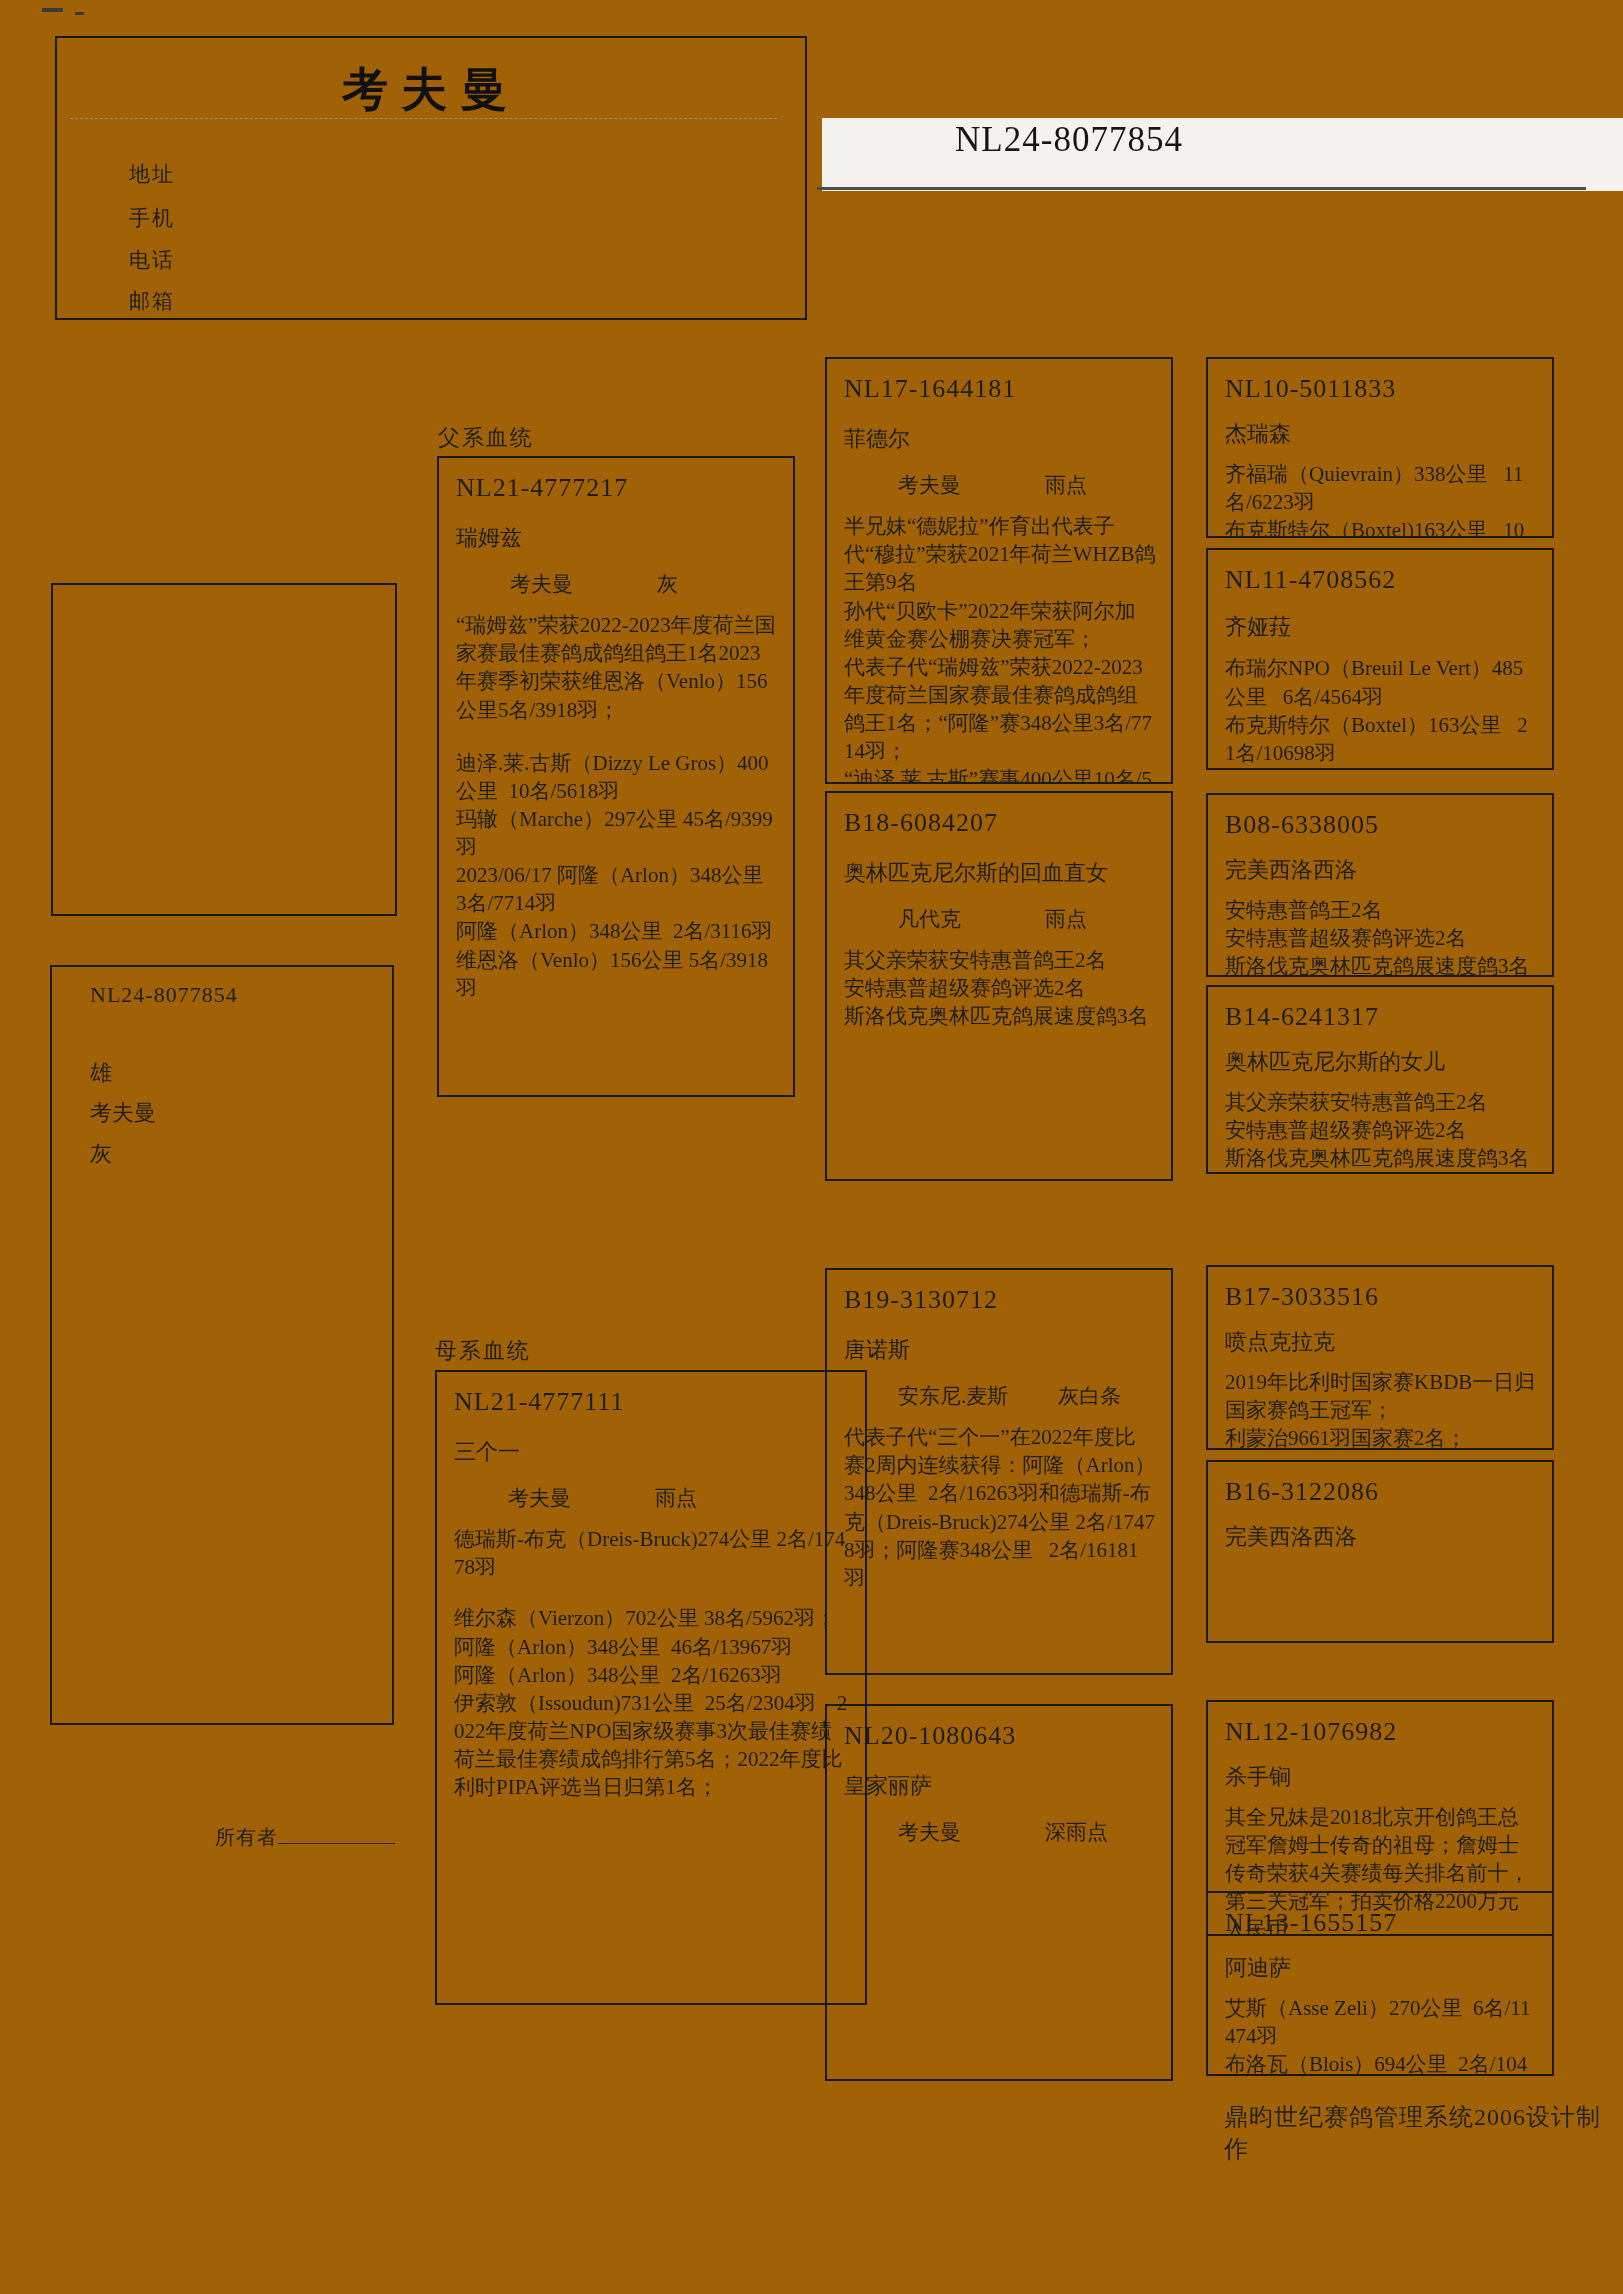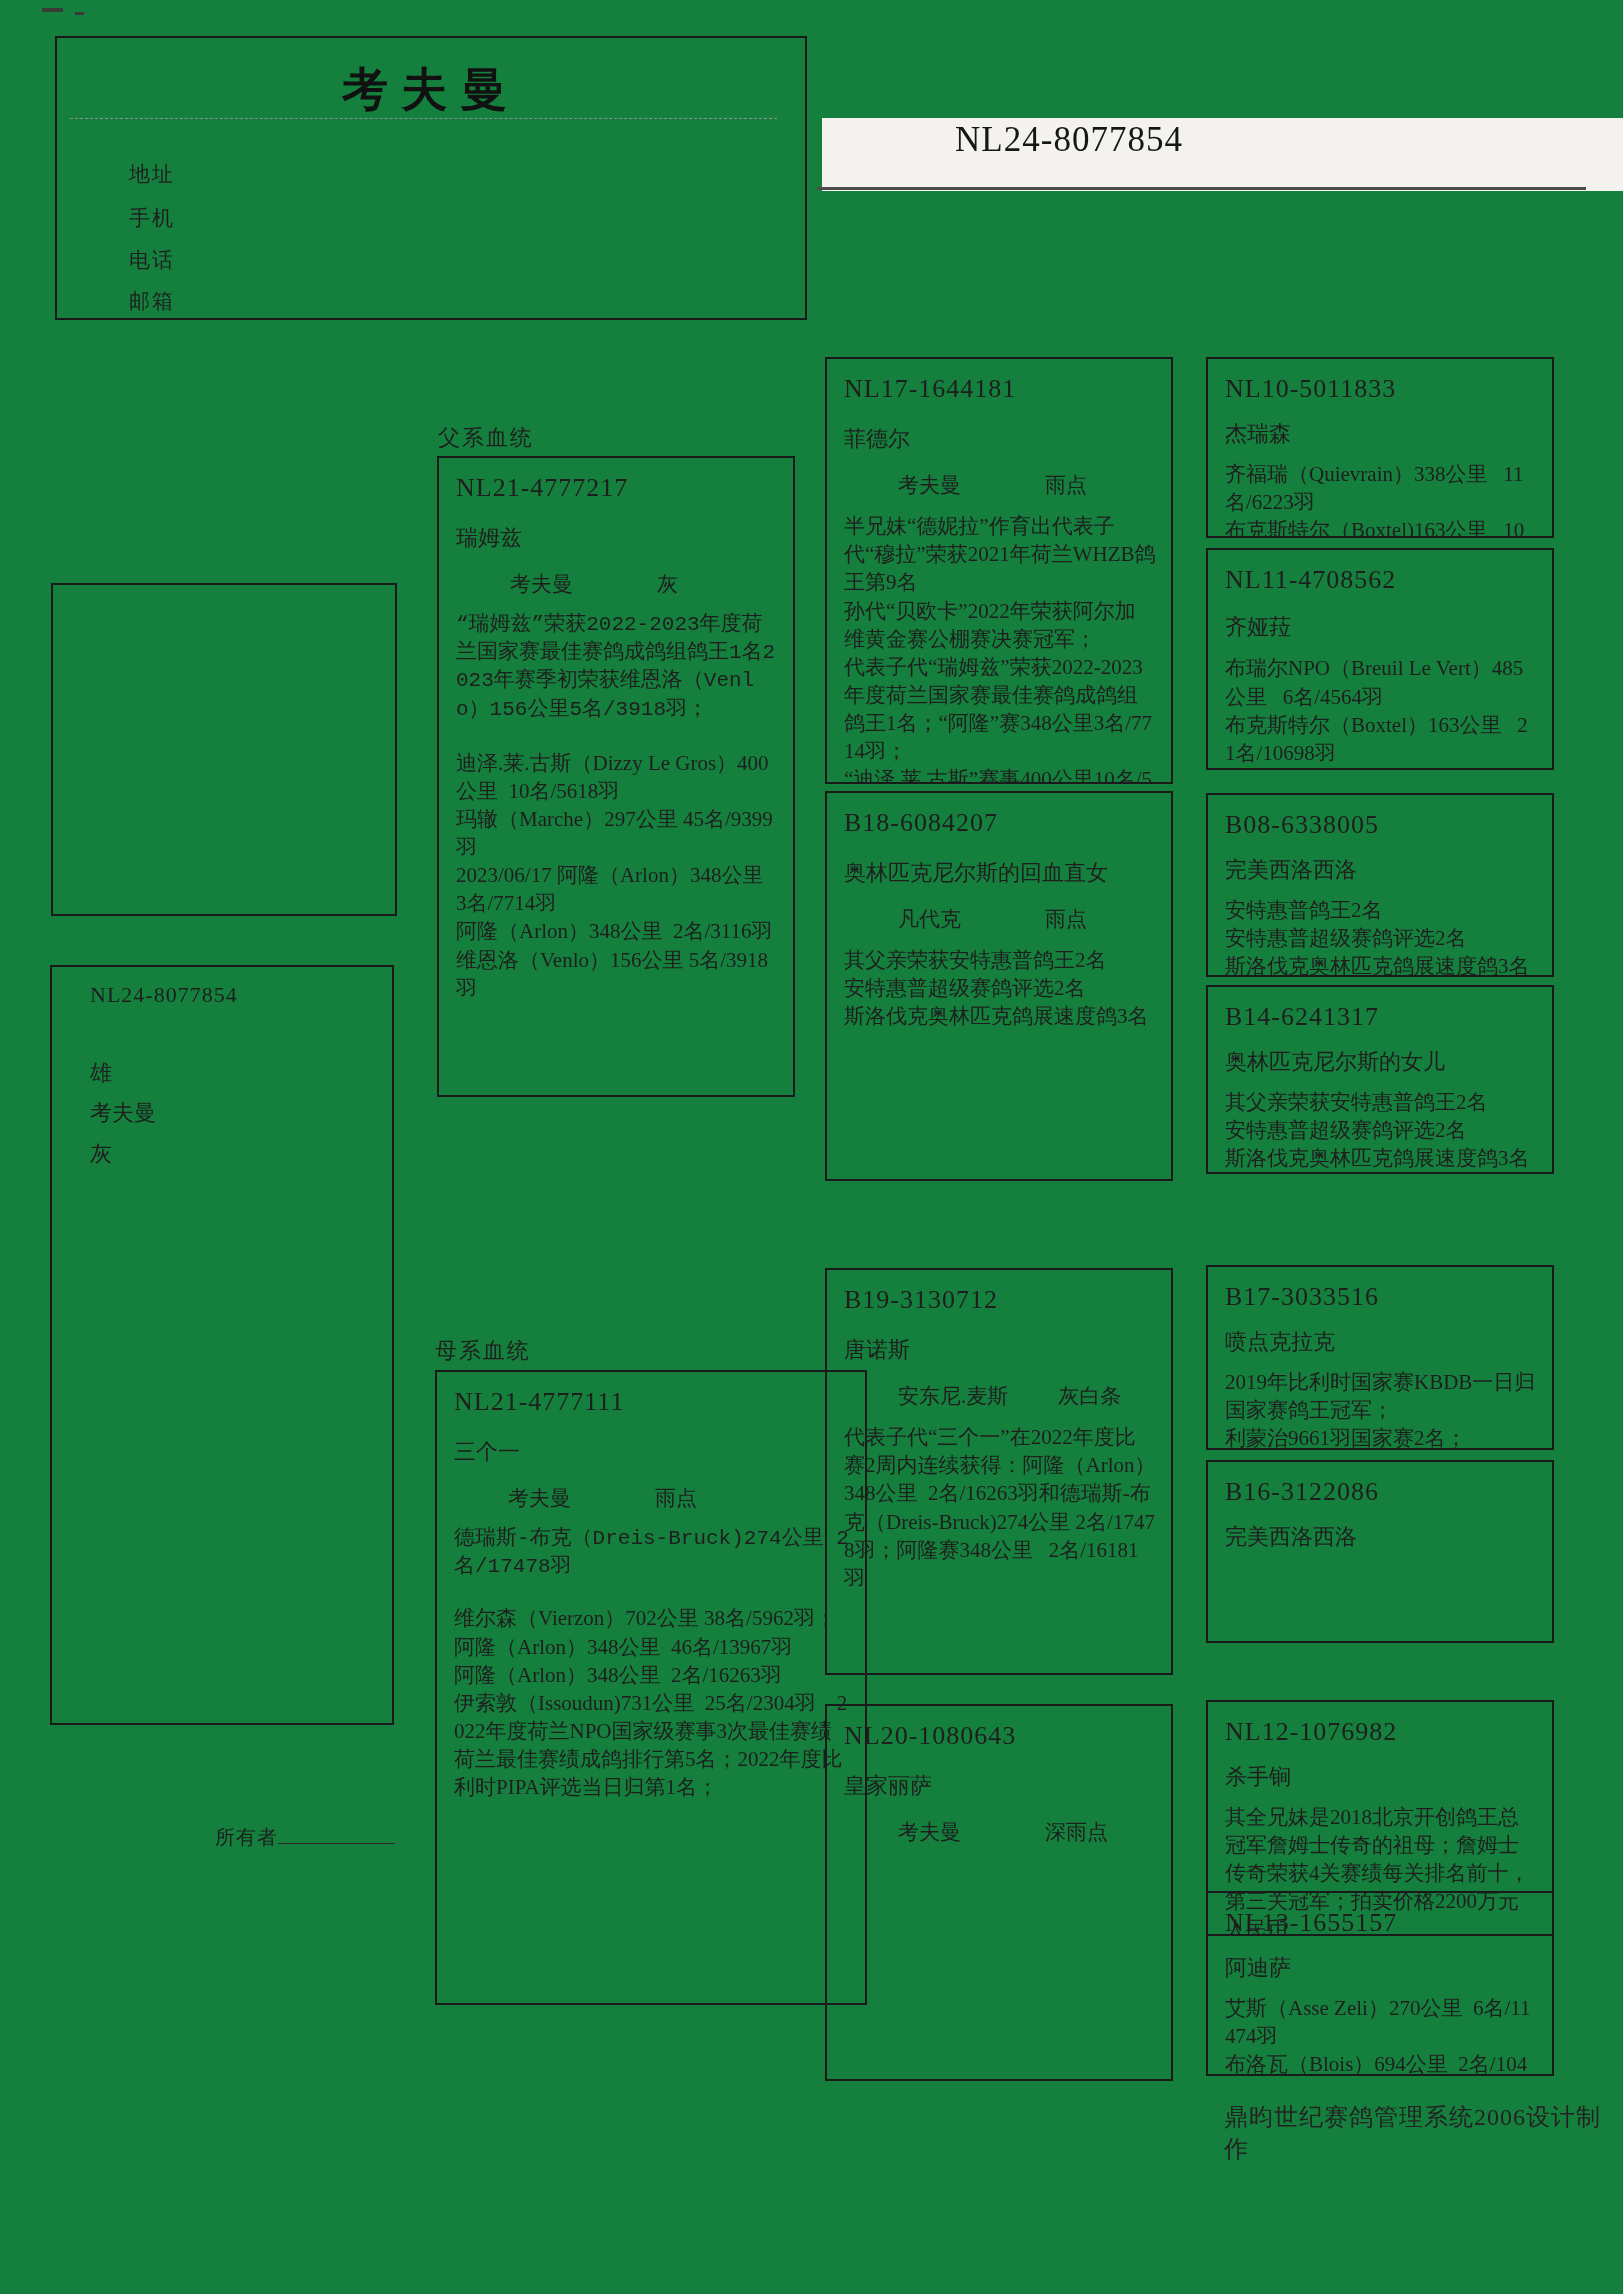--- a/index.html
+++ b/index.html
@@ -1,40 +1,40 @@
 <!DOCTYPE html>
 <html><head>
 <meta charset="utf-8">
 <style>
   html,body{margin:0;padding:0;background:#e8e8e6;}
   #page{
     position:relative;
     width:1623px;height:2294px;
-    background:#15803d;
+    background:#a16207;
     font-family:"Liberation Serif","DejaVu Serif",serif;
     color:#1e1e1e;
     overflow:hidden;
   }
   
   .pbox{
     position:absolute;
     border:2.9px solid #1a1a1a;
     box-sizing:border-box;
     padding:13.4px 15.3px 9.6px 17px;
     font-size:21px;
     line-height:1.34;
     overflow:hidden;
     background:transparent;
   }
   .ring{font-size:26px;letter-spacing:1px;margin-bottom:17px;white-space:nowrap;}
   .name{font-size:22px;margin-bottom:17px;}
   .strain-line{margin-bottom:13.4px;padding-left:54px;}
   .strain-line .color{margin-left:84px;}
   .intro,.results{white-space:pre-wrap;word-break:break-all;}
-  .intro{margin-bottom:25px;font-family:Liberation Mono, monospace;}
+  .intro{margin-bottom:25px;}
   
   #loft-card{
     position:absolute;left:55px;top:36px;width:752px;height:284px;
     border:2.9px solid #1a1a1a;box-sizing:border-box;
   }
   #loft-title{
     position:absolute;left:0;top:21px;width:100%;
     text-align:center;font-size:46px;font-weight:900;letter-spacing:13.4px;
     color:#111;
   }

